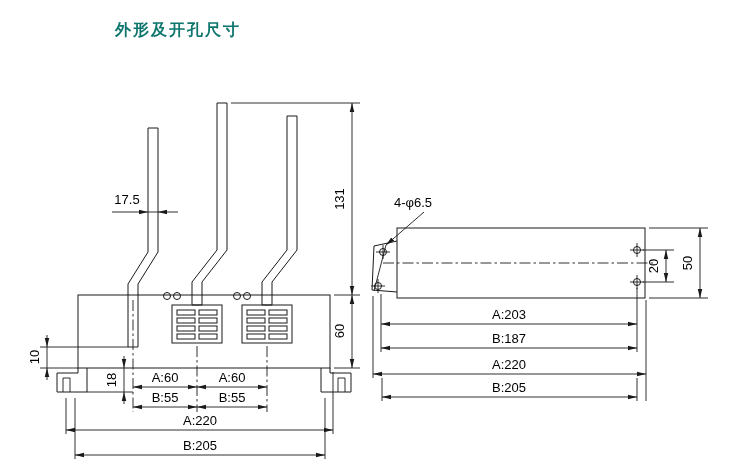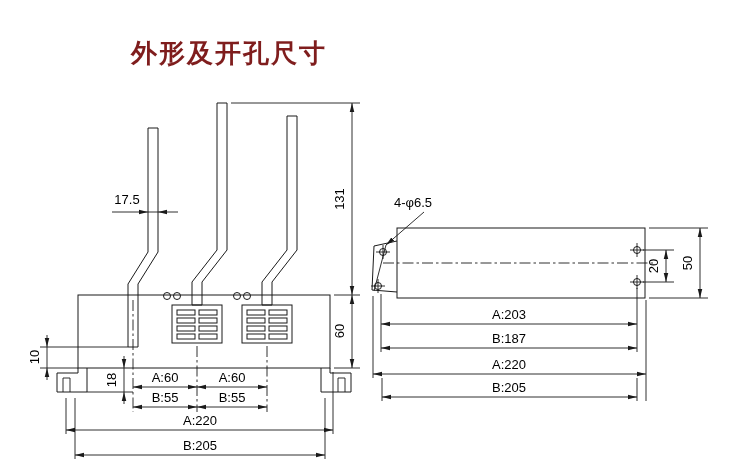--- a/index.html
+++ b/index.html
@@ -1,19 +1,19 @@
 <!DOCTYPE html>
 <html><head>
 <meta charset="utf-8">
 <style>
   html,body{margin:0;padding:0;background:#ffffff;}
   .page{position:relative;width:750px;height:473px;background:#fff;overflow:hidden;
         font-family:"Liberation Sans",sans-serif;}
-  .title{position:absolute;left:115px;top:20px;margin:16px;font-size:26px;font-weight:bold;
-         letter-spacing:2px;color:#7f1d1d;font-family:"Liberation Sans",sans-serif;}
+  .title{position:absolute;left:115px;top:20px;margin:0;font-size:16px;font-weight:bold;
+         letter-spacing:2px;color:#0f766e;font-family:"Liberation Sans",sans-serif;}
   svg{position:absolute;left:0;top:0;}
   .ln{stroke:#1a1a1a;stroke-width:1;fill:none;}
   .thin{stroke:#1a1a1a;stroke-width:.9;fill:none;}
   .dash{stroke-dasharray:11 3 2.5 3;}
   .dt{font-family:"Liberation Sans",sans-serif;font-size:13px;fill:#000;}
   .anch{text-anchor:middle;}
 </style>
 </head>
 <body>
 

